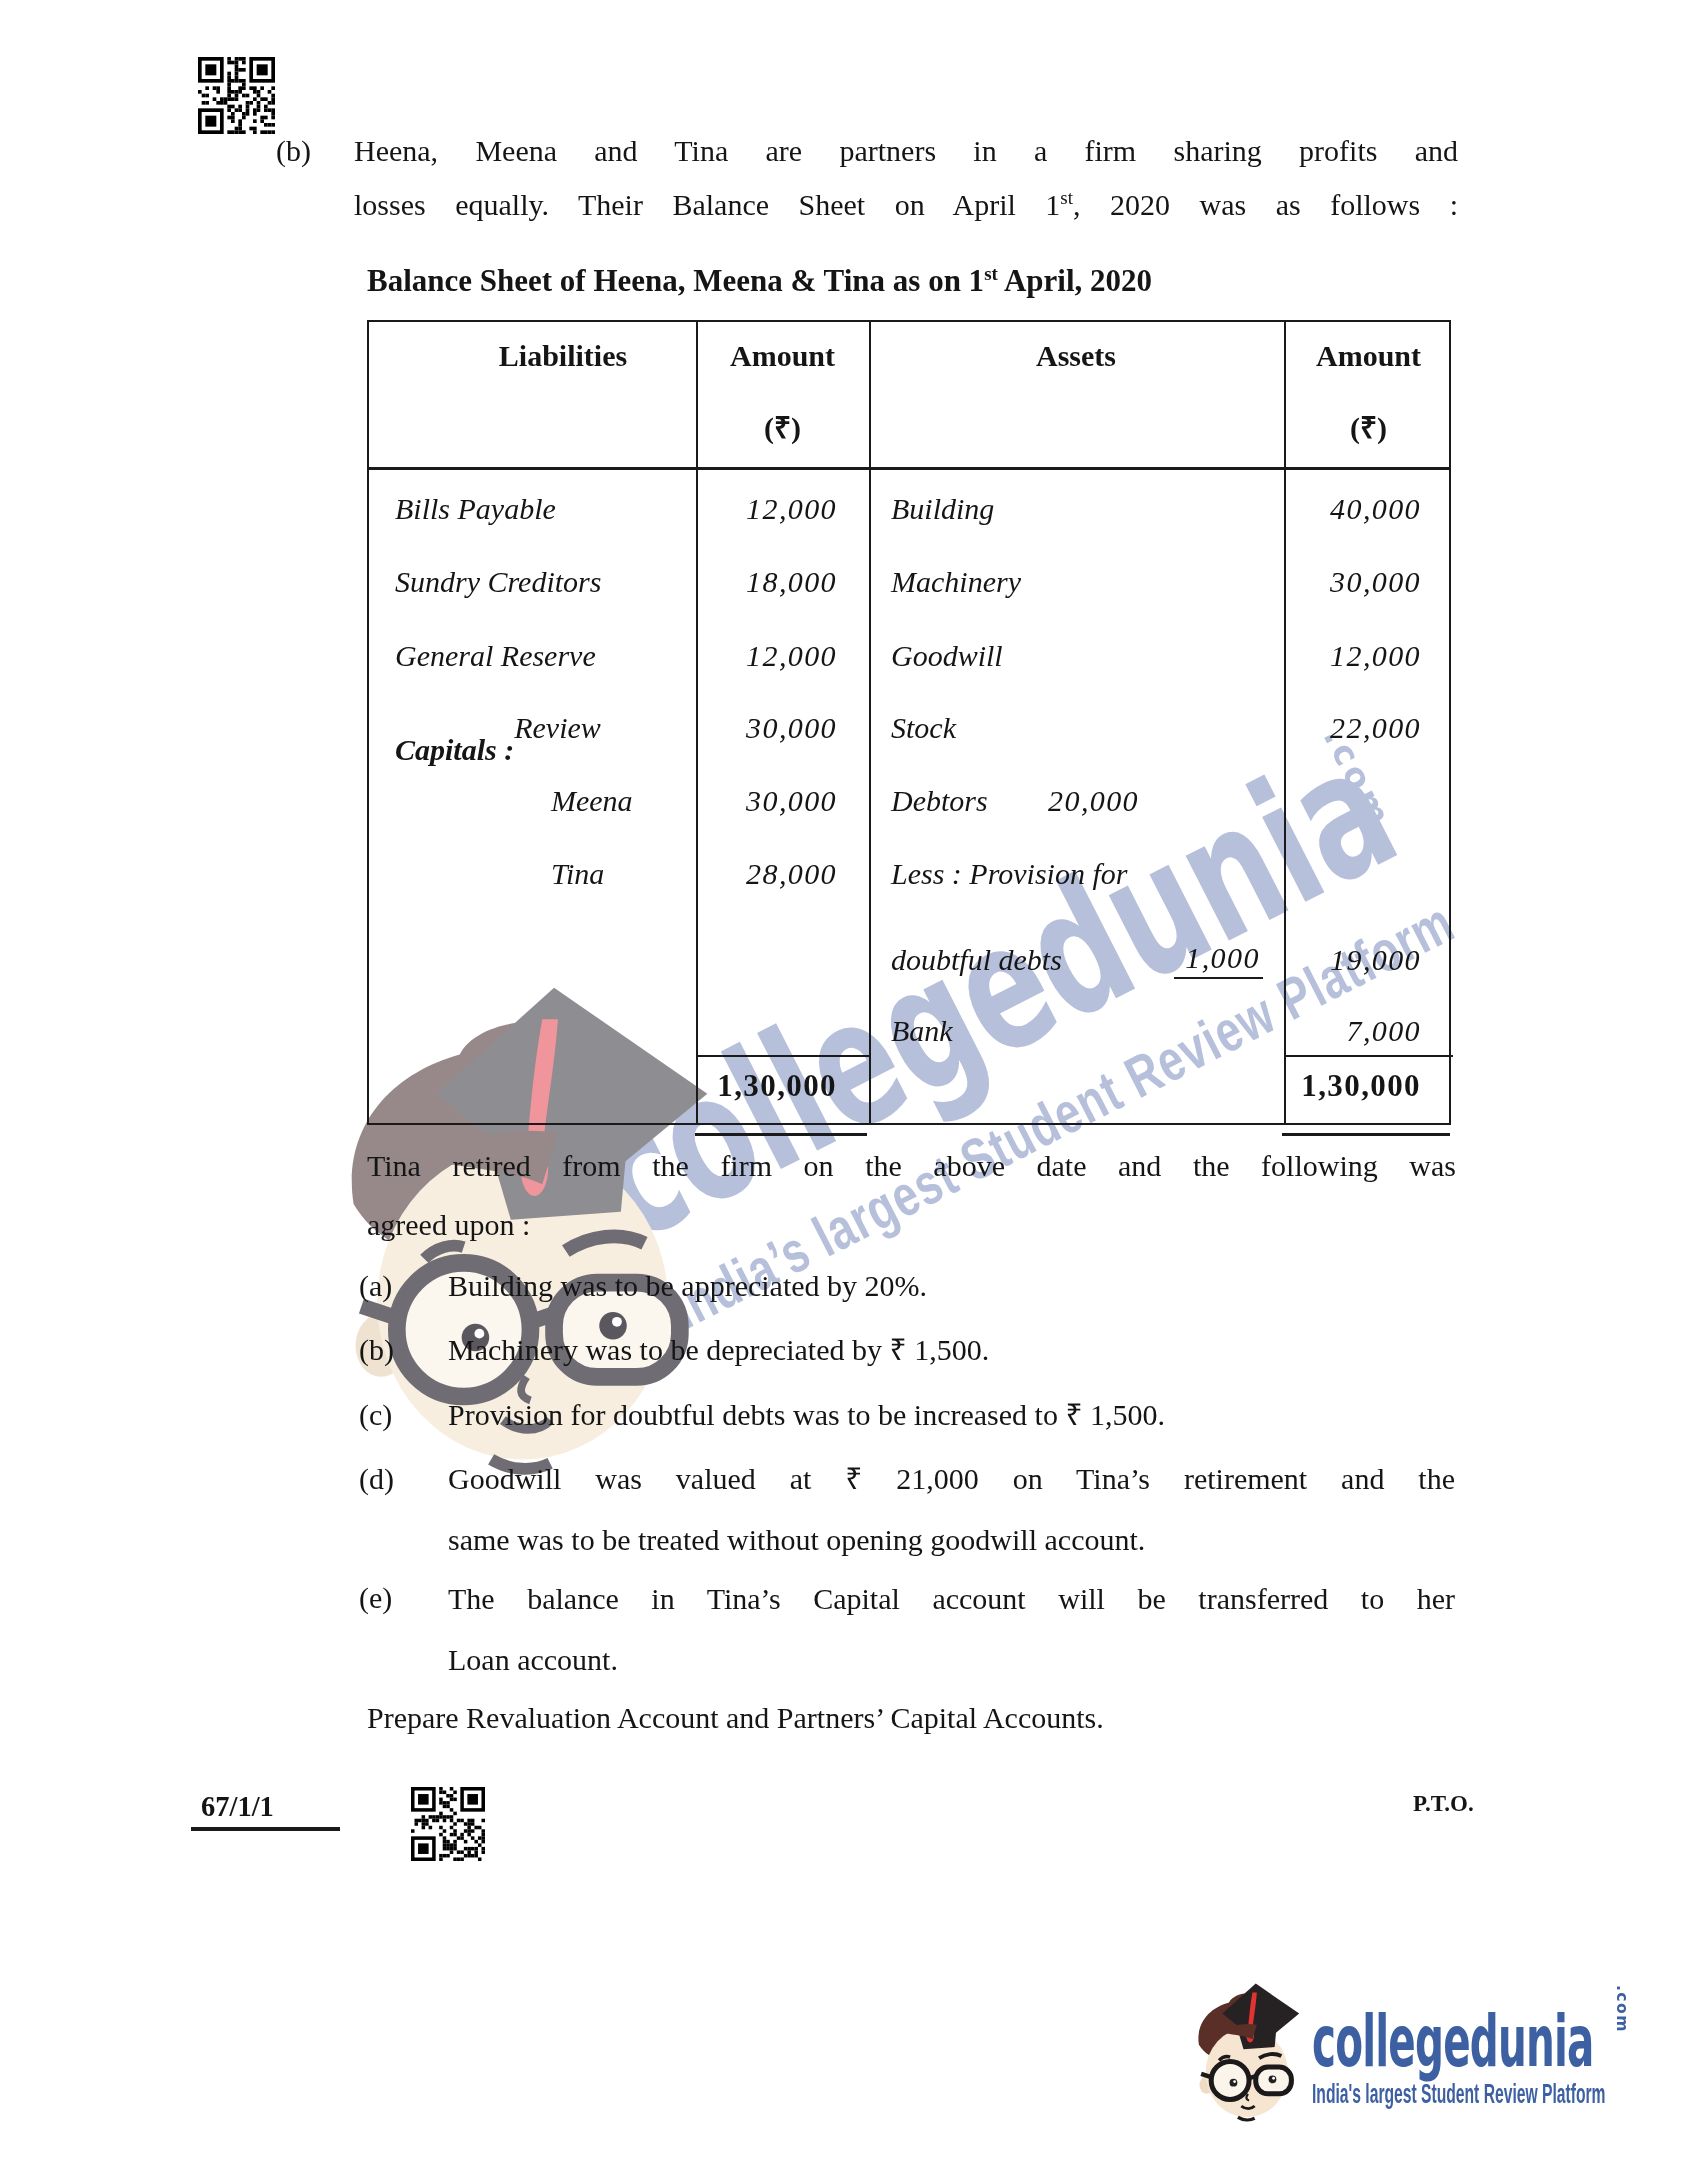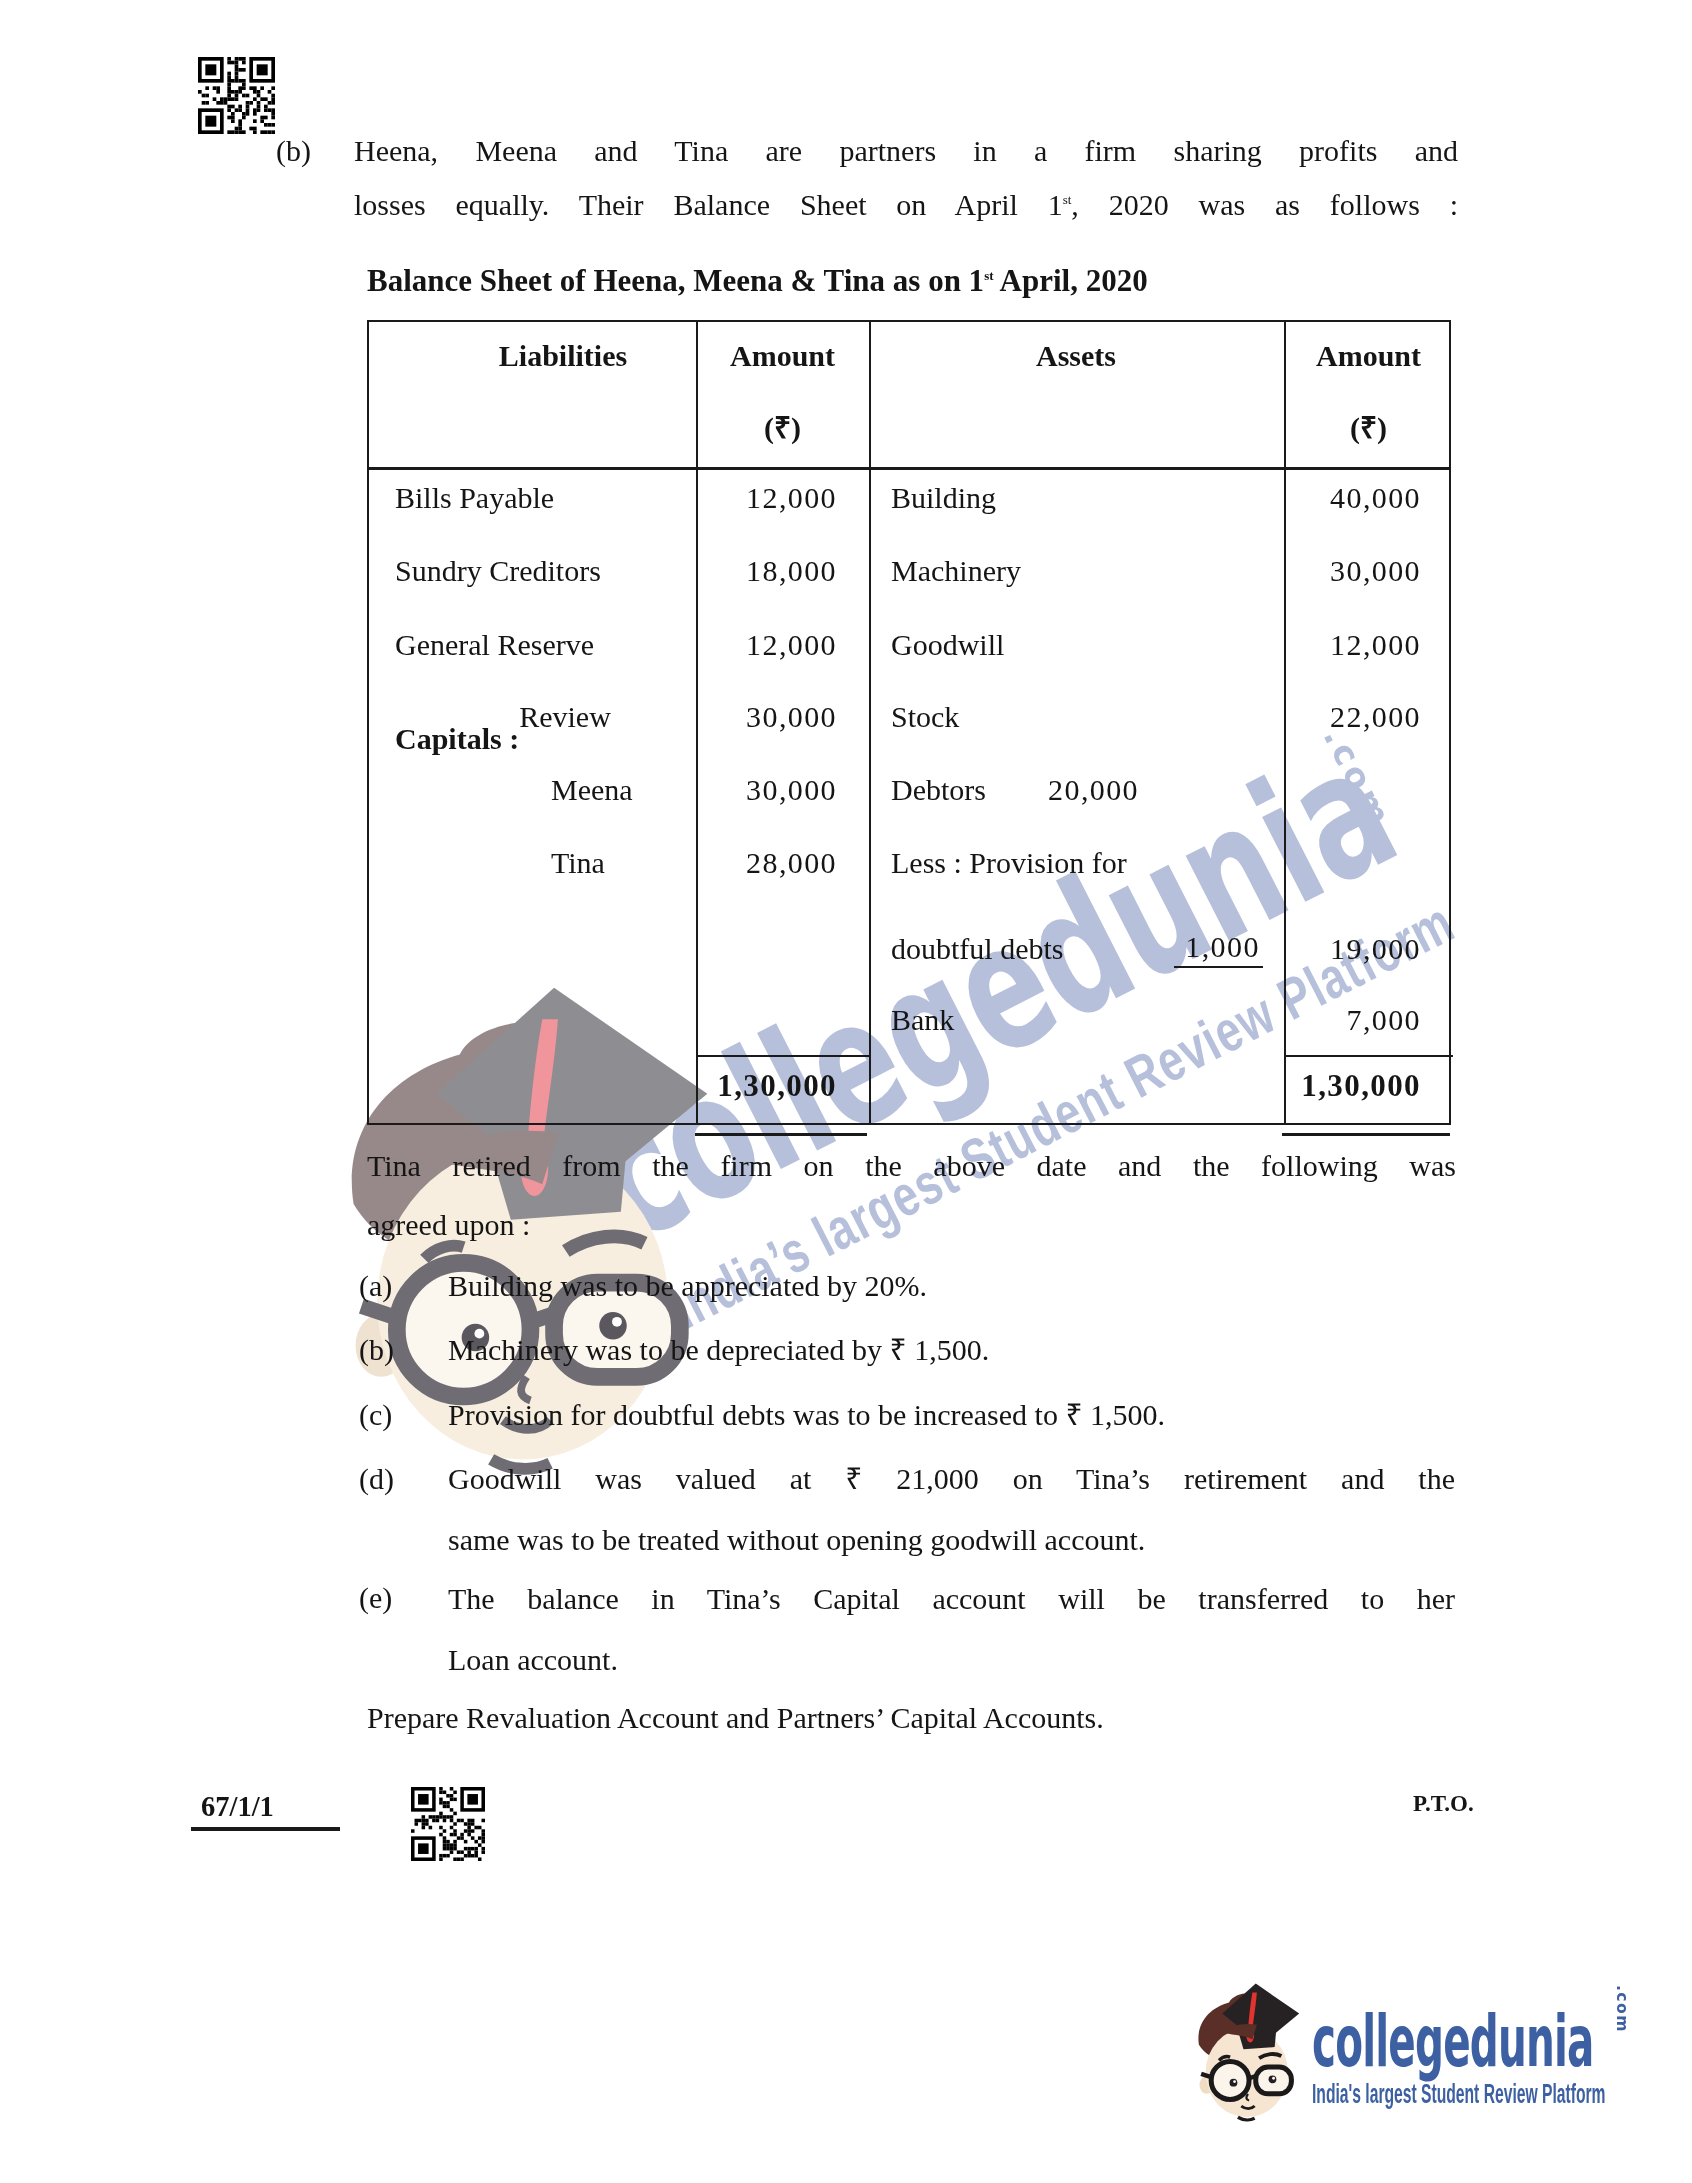--- a/index.html
+++ b/index.html
@@ -19,34 +19,34 @@
   .wm-tagline{font-family:"Liberation Sans",sans-serif;font-weight:bold;font-size:58px;
               display:inline-block;transform:scaleX(0.76);transform-origin:left top;letter-spacing:1.4px;}
   .wm-mascot{position:absolute;left:322px;top:972px;width:413px;height:511px;z-index:1;}
 
   .qr-top{position:absolute;left:198px;top:57px;}
   .qr-footer{position:absolute;left:411px;top:1787px;}
 
   .q-label{position:absolute;left:276px;top:124px;font-size:30px;height:54px;line-height:54px;}
   .q-text{position:absolute;left:354px;top:124px;width:1104px;font-size:30px;line-height:54px;}
   .just{text-align:justify;text-align-last:justify;}
-  sup{font-size:13px;line-height:0;}
+  sup{font-size:19px;line-height:0;}
 
   .bs-title{position:absolute;left:367px;top:263px;width:1084px;text-align:left;
             font-size:31px;font-weight:bold;}
 
   .bs-table{position:absolute;left:367px;top:320px;width:1084px;height:805px;
             border:2.1px solid #1a1a1a;box-sizing:border-box;}
   .vline{position:absolute;top:0;height:801px;width:2.1px;background:#1a1a1a;}
   .hsep{position:absolute;left:0;top:145px;width:100%;height:2.8px;background:#1a1a1a;}
   .hcell{position:absolute;top:0;height:145px;text-align:center;font-weight:bold;font-size:30px;}
   .hline1{margin-top:17px;}
   .hline2{margin-top:33px;}
   .trow{position:absolute;left:0;width:100%;height:40px;font-size:30px;}
-  .cell{position:absolute;top:0;height:100%;display:flex;align-items:center;box-sizing:border-box;}
+  .cell{position:absolute;top:11px;height:100%;display:flex;align-items:center;box-sizing:border-box;font-style:italic;}
   .liab{left:26px;width:299px;}
   .liab.indent{left:182px;width:143px;}
   .amt1{left:327px;width:173px;justify-content:flex-end;padding-right:32px;letter-spacing:1.4px;}
   .asset{left:522px;width:393px;}
   .amt2{left:915px;width:169px;justify-content:flex-end;padding-right:32px;letter-spacing:1.4px;}
   .subamt{position:absolute;letter-spacing:1.4px;}
   .underl{border-bottom:2.1px solid #1a1a1a;padding:0 2.8px 1.4px 11.4px;}
   .bold{font-weight:bold;margin-top:44px;}
   .tot-line{position:absolute;top:733px;height:2.1px;background:#1a1a1a;}
   .total-cell{position:absolute;top:744px;height:40px;font-weight:bold;font-size:31px;letter-spacing:1.4px;

